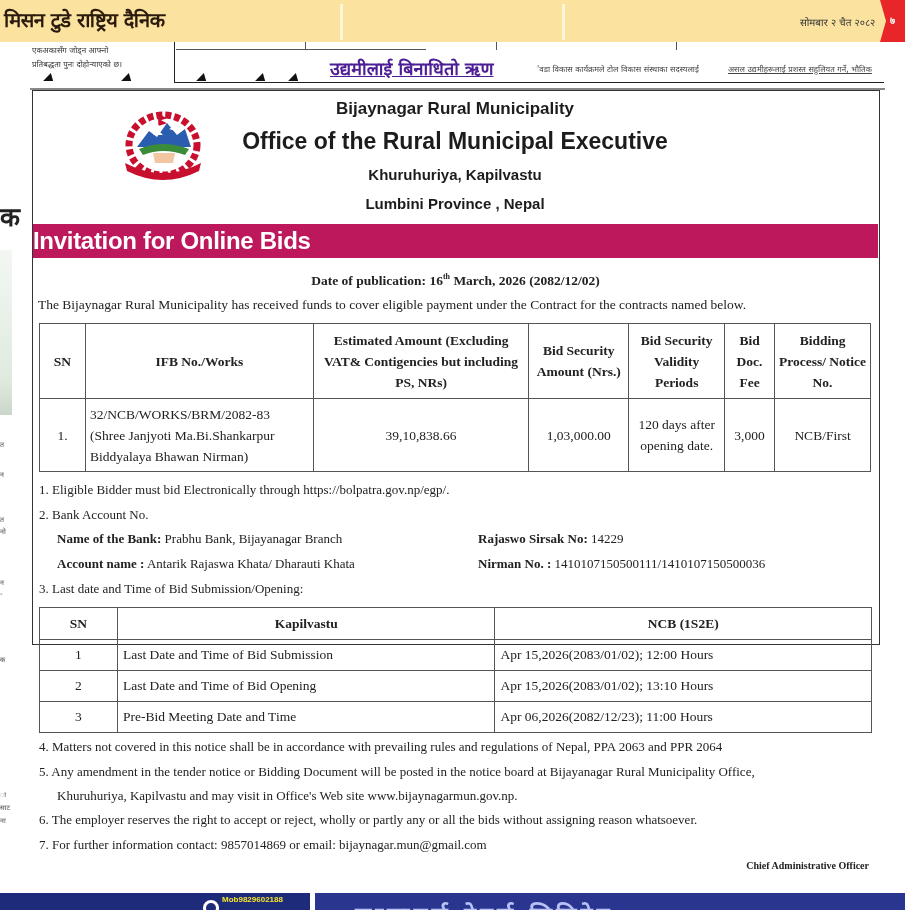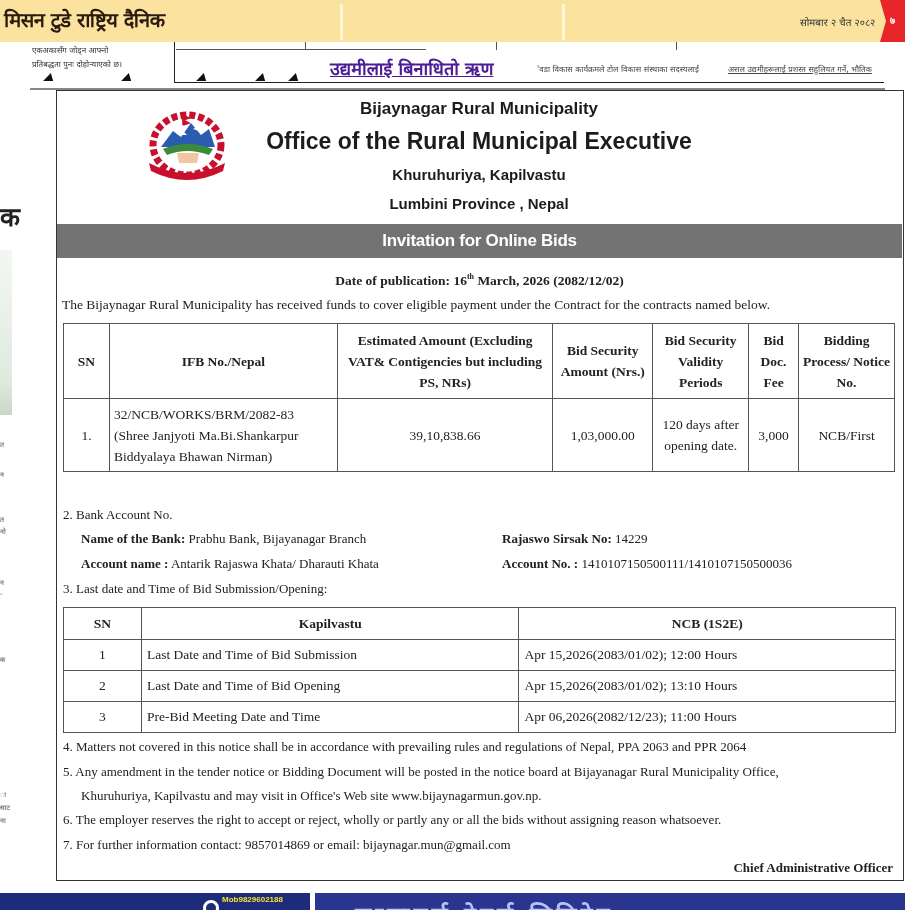--- a/index.html
+++ b/index.html
@@ -58,35 +58,35 @@
   .page-rule { position: absolute; left: 30px; top: 88px; width: 855px; height: 2px; background: #888; }
 
   
   .gutter { position: absolute; left: 0; top: 90px; width: 30px; height: 780px; }
   .gutter .big-char { position: absolute; left: 0; top: 108px; font-family: "DejaVu Sans", sans-serif; font-weight: bold; font-size: 26px; color: #222; }
   .gutter .photo { position: absolute; left: 0; top: 160px; width: 12px; height: 165px; background: linear-gradient(180deg, #f3f7f3, #dfeadf 80%, #c9d6c9); }
   .gutter .frag { position: absolute; left: 0; font-family: "DejaVu Sans", sans-serif; font-size: 7px; color: #444; line-height: 11px; }
 
   
   .notice {
-    position: absolute; left: 32px; top: 90px; width: 848px; height: 791px;
-    border: 1.5px solid #333; background: #fff; margin-left: 24px;
+    position: absolute; left: 32px; top: 90px; width: 848px; height: 555px;
+    border: 1.5px solid #333; background: #fff;
   }
   .emblem { position: absolute; left: 86px; top: 18px; width: 88px; height: 72px; }
 
   .head1 { position: absolute; left: 0; width: 844px; text-align: center; font-family: "Liberation Sans", sans-serif; font-weight: bold; color: #1c1c1c; }
   .h-mun { top: 8px; font-size: 17px; padding-left: 0; }
   .h-office { top: 37px; font-size: 23px; }
   .h-addr { top: 75px; font-size: 15px; }
   .h-prov { top: 104px; font-size: 15px; }
 
   .banner {
     position: absolute; left: 0; top: 133px; width: 845px; height: 34px;
-    background: #737373; color: #fff; text-align: center;
-    font-family: "Liberation Sans", sans-serif; font-weight: bold; font-size: 17px; line-height: 34px;
+    background: #be185d; color: #fff; text-align: left;
+    font-family: "Liberation Sans", sans-serif; font-weight: bold; font-size: 24px; line-height: 34px;
     letter-spacing: -0.3px;
   }
   .pubdate { position: absolute; left: 0; top: 181px; width: 845px; text-align: center; font-weight: bold; font-size: 13.5px; }
   .pubdate sup { font-size: 8px; }
   .intro { position: absolute; left: 5px; top: 206px; font-size: 13.5px; white-space: nowrap; }
 
   table { border-collapse: collapse; position: absolute; font-family: "Liberation Serif", serif; }
   td, th { border: 1px solid #555; }
 
   .contract-table { left: 6px; top: 232px; width: 832px; font-size: 13.5px; }
@@ -97,21 +97,21 @@
   .list-line { position: absolute; left: 6px; font-size: 13px; white-space: nowrap; }
   .list-line b { font-weight: bold; }
   .indent { left: 24px; }
   .col2 { left: 445px; }
 
   .dates-table { left: 6px; top: 516px; width: 833px; font-size: 13.5px; }
   .dates-table th { font-weight: bold; height: 32px; text-align: center; }
   .dates-table td { height: 31px; padding: 0 5px; }
   .dates-table td.sn { text-align: center; }
 
-  .signature { position: absolute; right: 10px; top: 769px; font-weight: bold; font-size: 13px; }
+  .signature { position: absolute; right: 10px; top: 769px; font-weight: bold; font-size: 10px; }
 
   
   .ad-left { position: absolute; left: 0; top: 893px; width: 310px; height: 17px; background: #1e2a7a; }
   .ad-sep { position: absolute; left: 310px; top: 893px; width: 5px; height: 17px; background: #fff; }
   .ad-right { position: absolute; left: 315px; top: 893px; width: 590px; height: 17px; background: #2a3590; overflow: hidden; }
   .ad-mob { position: absolute; left: 222px; top: 895px; font-family: "Liberation Sans", sans-serif; font-weight: bold; font-size: 8px; color: #f5e52a; }
   .ad-circle { position: absolute; left: 203px; top: 900px; width: 16px; height: 16px; border: 3px solid #fff; border-radius: 50%; }
   .ad-title { position: absolute; left: 355px; top: 898px; font-family: "DejaVu Sans", sans-serif; font-weight: bold; font-size: 24px; color: #b9c2f5; letter-spacing: 4px; white-space: nowrap; }
 </style>
 </head>
@@ -190,21 +190,21 @@
         <col style="width:228px">
         <col style="width:216px">
       <col style="width:100px">
         <col style="width:96px">
         <col style="width:50px">
         <col style="width:96px">
     </colgroup>
     <tbody>
         <tr>
       <th>SN</th>
-      <th>IFB No./Nepal</th>
+      <th>IFB No./Works</th>
       <th>Estimated Amount (Excluding VAT&amp; Contigencies but including PS, NRs)</th>
       <th>Bid Security Amount (Nrs.)</th>
       <th>Bid Security Validity Periods</th>
       <th>Bid Doc. Fee</th>
       <th>Bidding Process/ Notice No.</th>
     </tr>
     <tr>
       <td>1.</td>
       <td class="works">
         <div>32/NCB/WORKS/BRM/2082-83</div>
@@ -213,25 +213,26 @@
       </td>
       <td>39,10,838.66</td>
       <td>1,03,000.00</td>
       <td>120 days after opening date.</td>
       <td>3,000</td>
       <td>NCB/First</td>
     </tr>
   </tbody>
     </table>
 
+  <div class="list-line" style="top:391px">1. Eligible Bidder must  bid Electronically through https://bolpatra.gov.np/egp/.</div>
   <div class="list-line" style="top:416px">2. Bank Account No.</div>
   <div class="list-line indent" style="top:440px"><b>Name of the Bank:</b><span> Prabhu Bank, Bijayanagar Branch</span></div>
   <div class="list-line col2" style="top:440px"><b>Rajaswo Sirsak No:</b><span> 14229</span></div>
   <div class="list-line indent" style="top:465px"><b>Account name :</b><span> Antarik Rajaswa Khata/ Dharauti Khata</span></div>
-  <div class="list-line col2" style="top:465px"><b>Account  No. :</b><span>  1410107150500111/1410107150500036</span></div>
+  <div class="list-line col2" style="top:465px"><b>Nirman  No. :</b><span>  1410107150500111/1410107150500036</span></div>
   <div class="list-line" style="top:490px">3. Last date and Time of Bid Submission/Opening:</div>
 
   <table class="dates-table">
     <colgroup>
         <col style="width:78px">
         <col style="width:378px">
         <col style="width:377px">
       </colgroup>
     <tbody>
         <tr>

